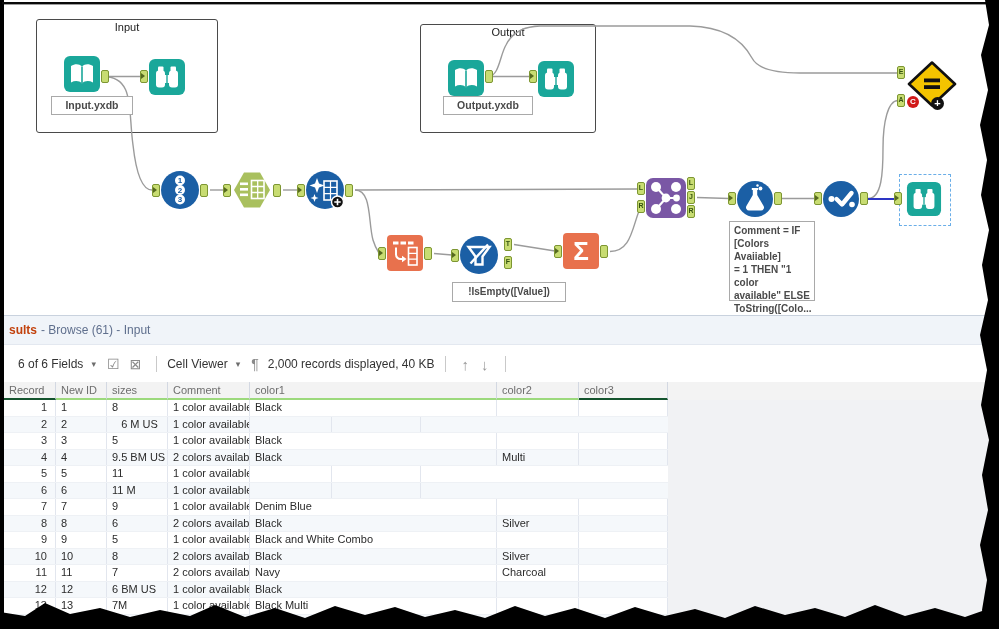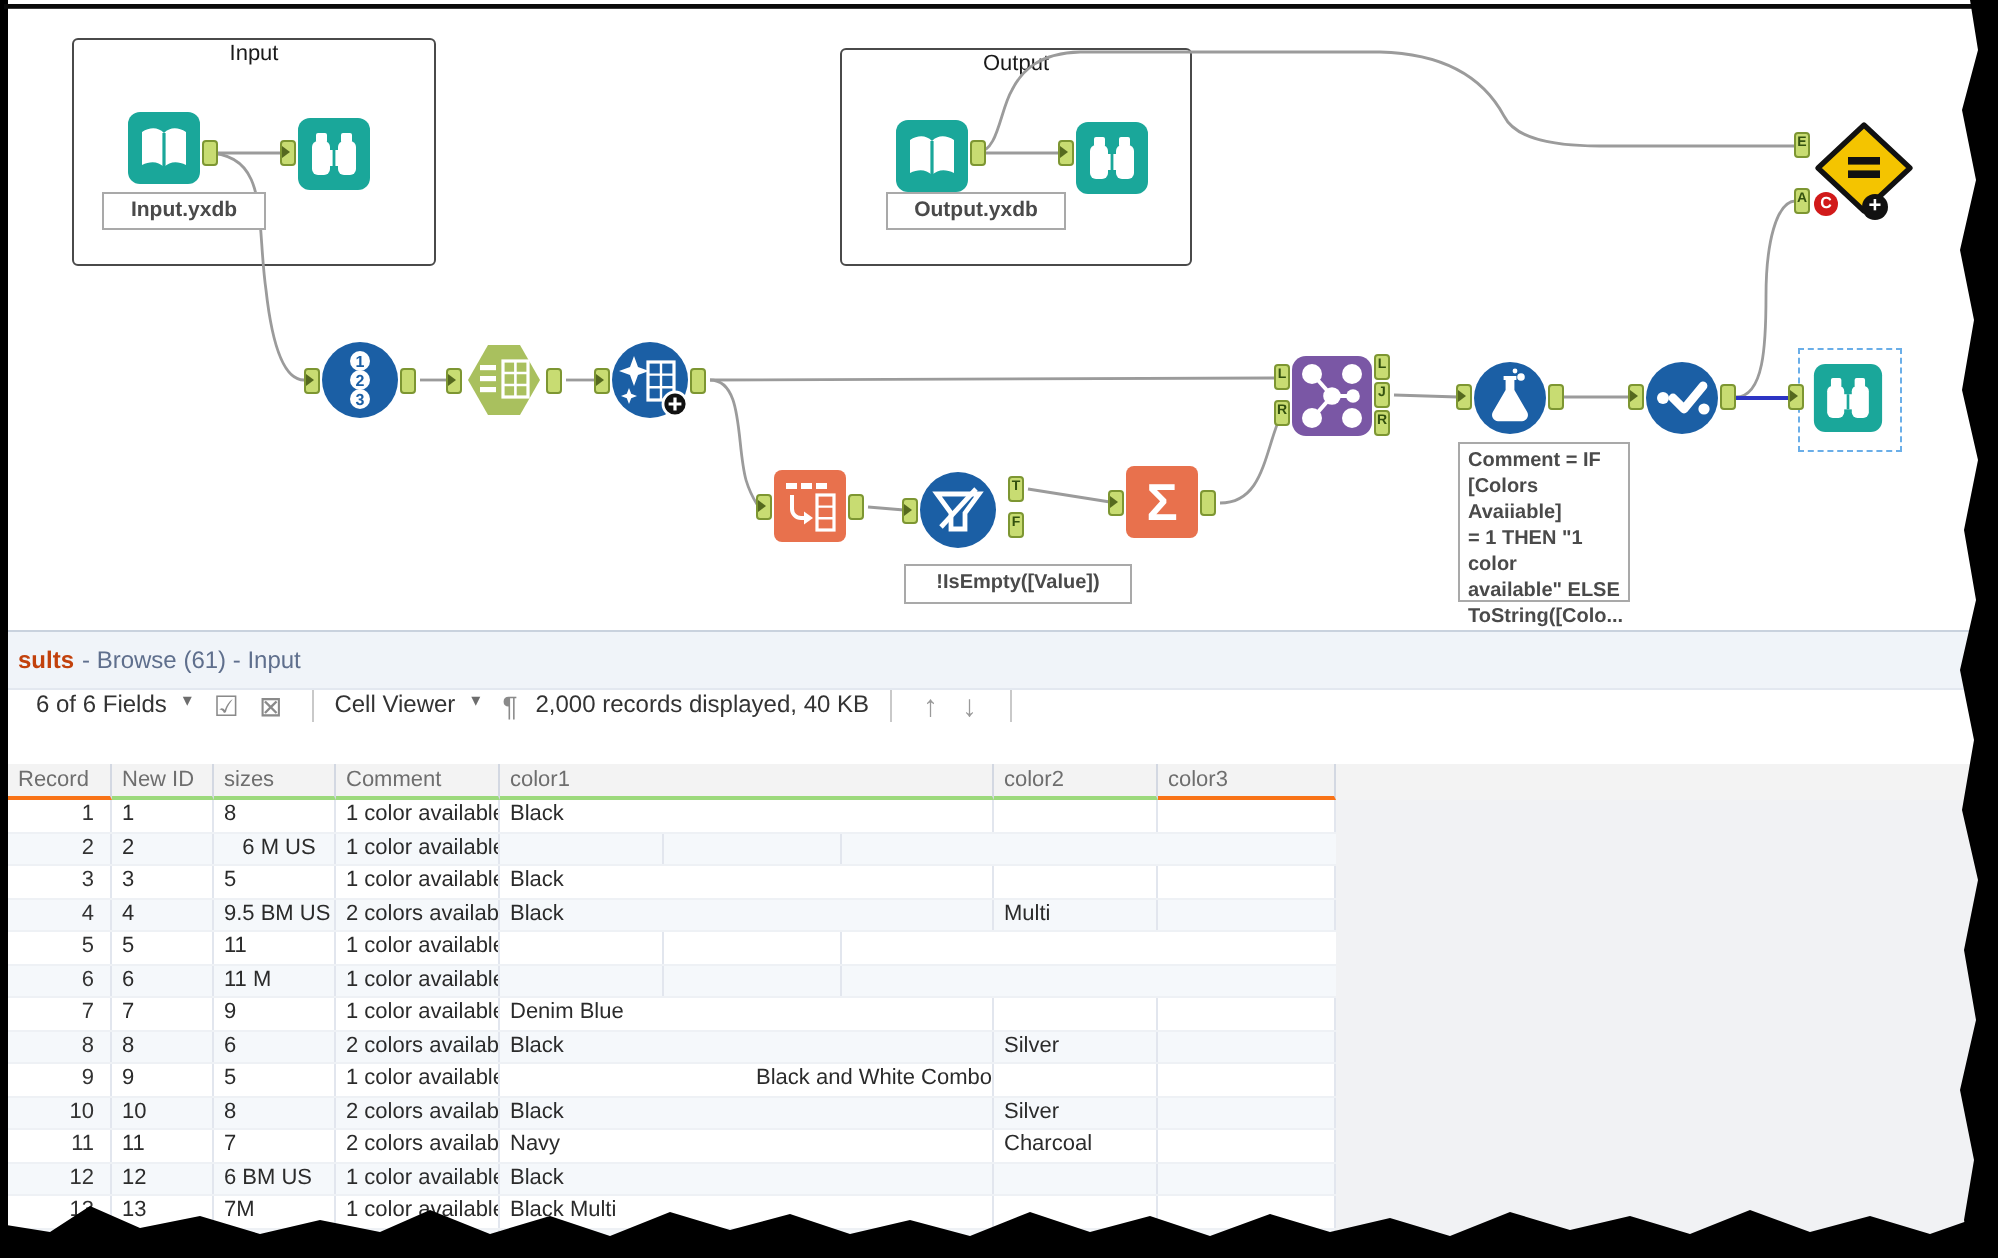--- a/index.html
+++ b/index.html
@@ -23,31 +23,31 @@
        font-weight:bold;color:#4a4a4a;text-align:center;line-height:16px;z-index:5;}
   .annotation-box{position:absolute;background:#fff;border:1px solid #a9a9a9;font-size:10px;
        font-weight:bold;color:#4a4a4a;padding:2px 4px;line-height:1.3;white-space:pre-line;z-index:5;}
   .badge{position:absolute;border-radius:50%;color:#fff;font-weight:bold;text-align:center;z-index:7;}
   .selection-box{position:absolute;border:1.6px dashed #6aaee8;background:transparent;z-index:4;}
   
   .results{position:absolute;left:4px;top:315px;width:995px;height:314px;background:#fff;z-index:2;}
   .results-titlebar{height:28px;background:#f0f4f9;border-top:1px solid #c9d2de;border-bottom:1px solid #e3e8f0;
        display:flex;align-items:center;padding-left:5px;font-size:12px;color:#5f6f8d;}
   .results-titlebar b{color:#c2410c;margin-right:4px;}
-  .toolbar{height:38px;background:#fff;display:flex;font-size:12px;color:#333;
+  .toolbar{height:38px;background:#fff;display:flex;align-items:center;font-size:12px;color:#333;
        padding-left:14px;}
   .toolbar .sep{width:1px;height:16px;background:#c9c9c9;margin:0 10px;}
   .toolbar .caret{color:#6d6d6d;font-size:9px;margin:0 6px 0 8px;}
   .toolbar .gicon{color:#8a8a8a;font-size:14px;margin:0 5px;}
   .toolbar .arrow{color:#9a9a9a;font-size:15px;margin:0 6px;}
   .grid{position:absolute;left:0;top:67px;width:995px;bottom:0;background:#f1f2f4;}
   .thead{display:flex;height:18px;background:#f3f3f3;}
   .th{box-sizing:border-box;font-size:11px;color:#6e6e6e;padding:2px 0 0 5px;
       border-right:1px solid #d3d8e2;border-bottom:2px solid #9cd97c;overflow:hidden;white-space:nowrap;}
-  .th.nounder{border-bottom:2px solid #f97316;}
+  .th.nounder{border-bottom:2px solid #14532d;}
   .trow{display:flex;height:15.5px;background:#fff;border-bottom:1px solid #eef1f5;width:664px;}
   .trow.alt{background:#f5f8fb;}
   .td{box-sizing:border-box;font-size:11px;color:#2b2b2b;line-height:14.5px;padding-left:5px;
       border-right:1px solid #e2e6ee;overflow:hidden;white-space:nowrap;}
   .td.c0{text-align:right;padding-right:8px;padding-left:0;color:#333;}
   
   .tear{position:absolute;left:0;top:0;z-index:60;pointer-events:none;}
 </style>
 </head>
 <body>
@@ -388,21 +388,21 @@
           <div class="td c3" style="width: 82px;">2 colors available</div>
           <div class="td c4" style="width: 247px;">Black</div>
           <div class="td c5" style="width: 82px;">Silver</div>
           <div class="td c6" style="width: 89px;"></div>
         </div>
         <div class="trow">
           <div class="td c0" style="width: 52px;">9</div>
           <div class="td c1" style="width: 51px;">9</div>
           <div class="td c2" style="width: 61px;">5</div>
           <div class="td c3" style="width: 82px;">1 color available</div>
-          <div class="td c4" style="width: 247px; text-align: right;">Black and White Combo</div>
+          <div class="td c4" style="width: 247px;">Black and White Combo</div>
           <div class="td c5" style="width: 82px;"></div>
           <div class="td c6" style="width: 89px;"></div>
         </div>
         <div class="trow alt">
           <div class="td c0" style="width: 52px;">10</div>
           <div class="td c1" style="width: 51px;">10</div>
           <div class="td c2" style="width: 61px;">8</div>
           <div class="td c3" style="width: 82px;">2 colors available</div>
           <div class="td c4" style="width: 247px;">Black</div>
           <div class="td c5" style="width: 82px;">Silver</div>

